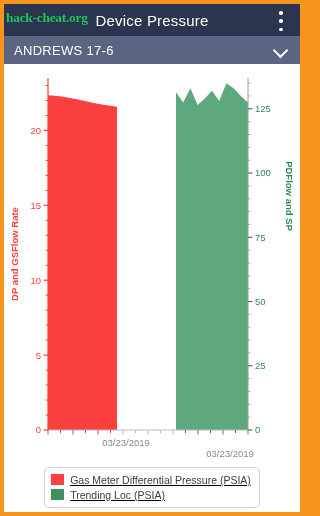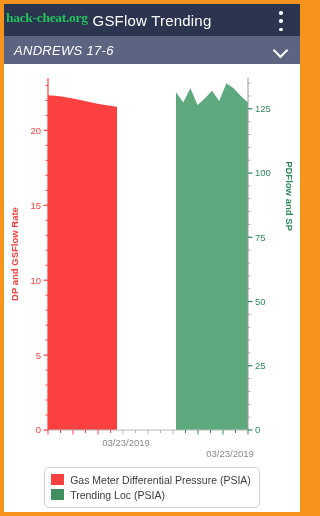--- a/index.html
+++ b/index.html
@@ -52,21 +52,20 @@
     border-radius:50%;background:#ffffff;
   }
 
   
   .device-bar{
     height:28px;
     background:#5b6480;
     display:flex;align-items:center;
     padding:0 10px;
     position:relative;
-    font-style:italic;
   }
   .device-name{
     color:#ffffff;
     font-size:13px;
     letter-spacing:.3px;
   }
   .chev{
     position:absolute;right:12px;top:50%;
     transform:translateY(-50%);
     width:14px;height:14px;
@@ -86,21 +85,21 @@
     height:400px;
     background:#ffffff;
   }
   .chart-wrap svg{display:block;}
 
   
   .legend-wrap{
     position:relative;
     height:46px;
     background:#ffffff;
-    display:flex;align-items:center;justify-content:center;
+    display:flex;align-items:center;justify-content:center;text-decoration:underline;
   }
   .legend-box{
     border:1px solid #cfcfcf;
     border-radius:5px;
     padding:4px 8px 4px 6px;
     background:#fff;
   }
   .legend-row{
     display:flex;align-items:center;
     height:14px;
@@ -116,21 +115,21 @@
     color:#3c3c3c;
     white-space:nowrap;
   }
 </style>
 </head>
 <body>
 
 <div id="app">
 
   <div class="appbar">
-    <div class="appbar-title">GSFlow Trending</div>
+    <div class="appbar-title">Device Pressure</div>
     <div class="watermark">hack-cheat.org</div>
     <div class="overflow-menu">
       <i></i>
       <i></i>
       <i></i>
     </div>
   </div>
 
   <div class="device-bar">
     <span class="device-name">ANDREWS 17-6</span>

